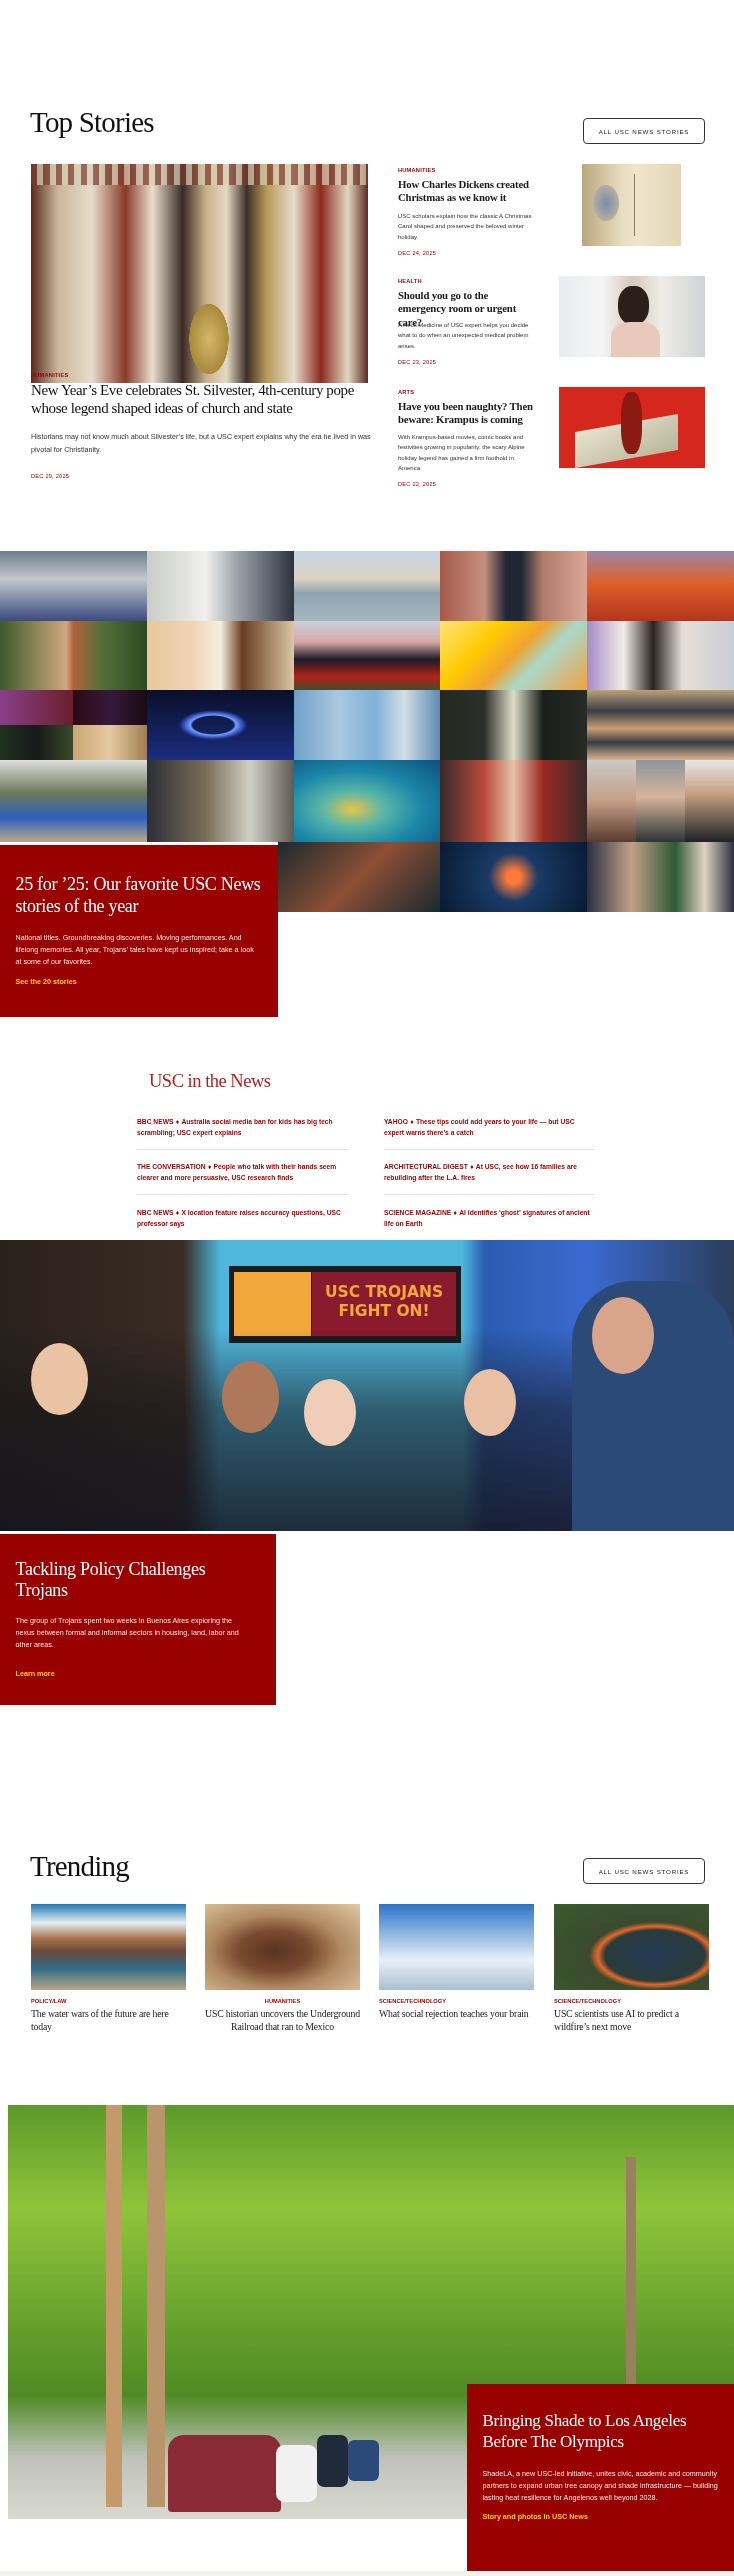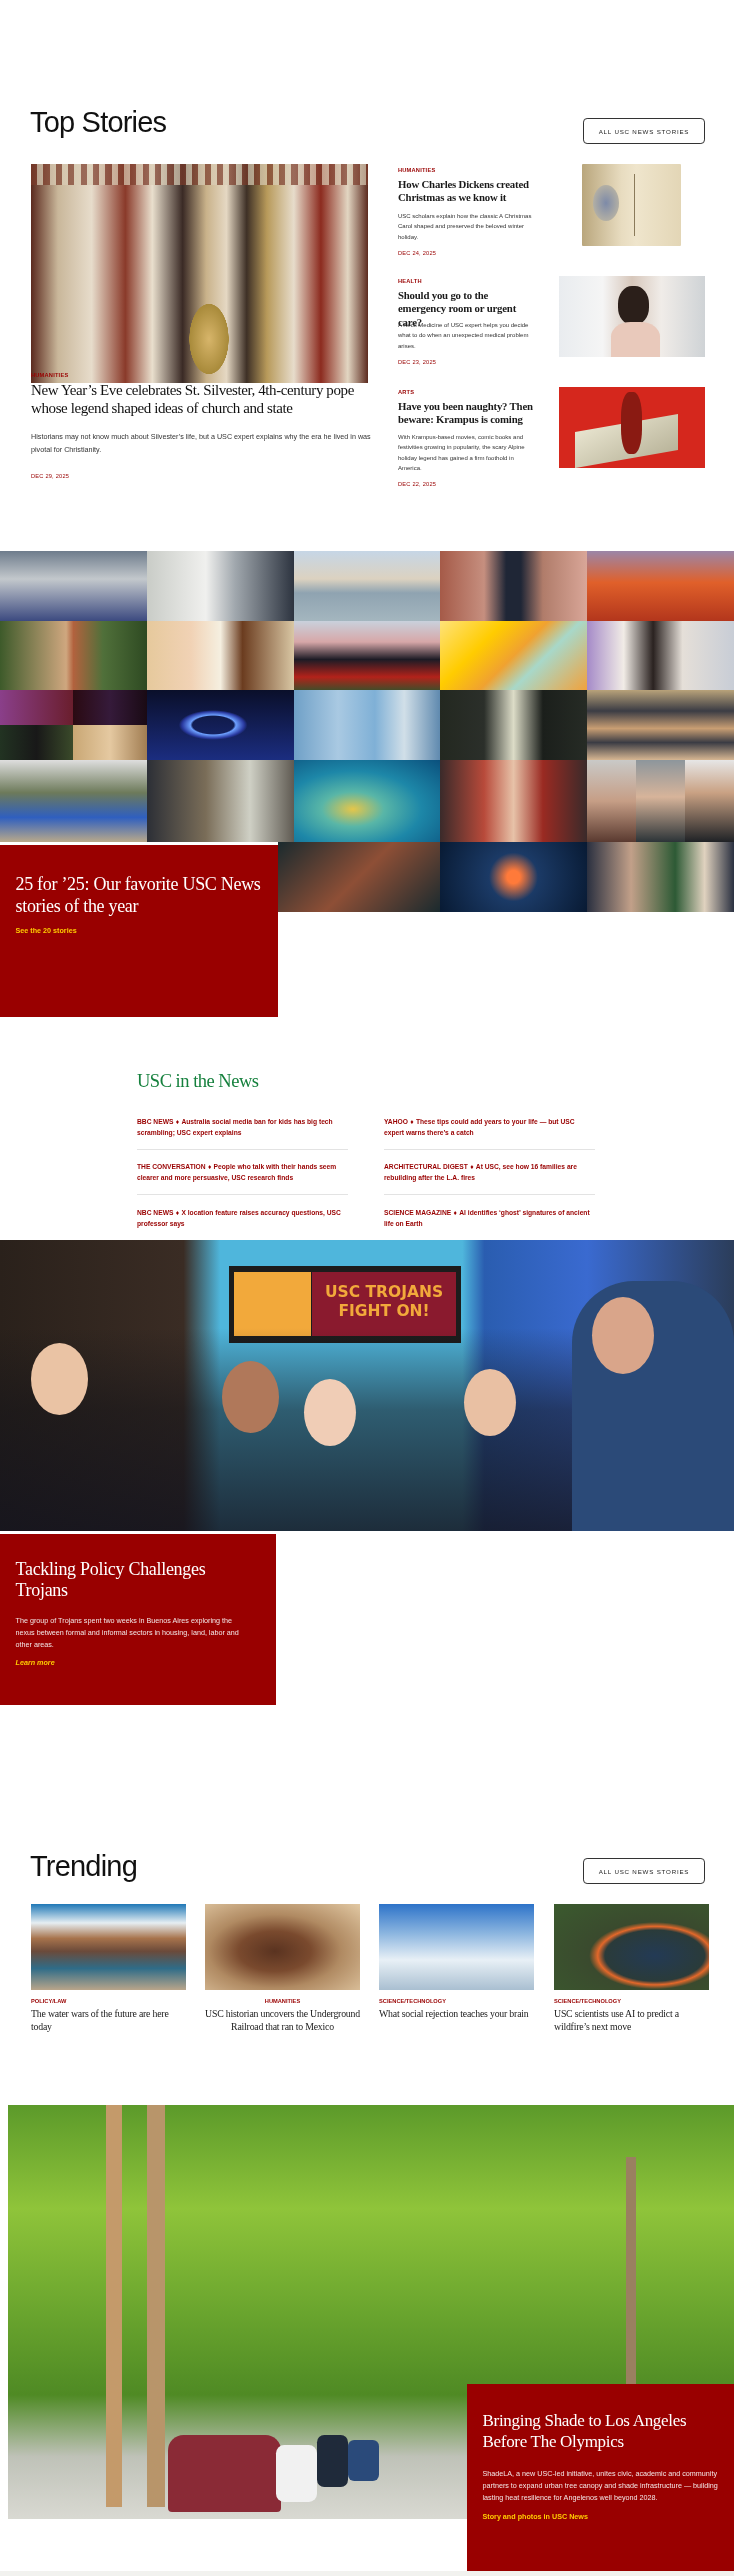--- a/index.html
+++ b/index.html
@@ -2,21 +2,21 @@
 <html style="font-size:8.2px"><head>
 <meta charset="utf-8">
 <style>
   * { box-sizing: border-box; margin: 0; padding: 0; }
   body { width: 734px; background: #fff; font-family: "Liberation Sans", sans-serif; color: #1a1a1a; }
   .serif { font-family: "Liberation Serif", "DejaVu Serif", serif; }
   a { color: inherit; }
 
   
   .top-stories { position: relative; height: 551px; }
-  .sec-title { position: absolute; font-family: Liberation Sans, sans-serif; font-size: 29px; font-weight: 400; letter-spacing: -0.8px; color: #111; }
+  .sec-title { position: absolute; font-family: Liberation Serif, serif; font-size: 29px; font-weight: 400; letter-spacing: -0.8px; color: #111; }
   .outline-btn { position: absolute; width: 122px; height: 26px; border: 0.8px solid #333; border-radius: 4.1px; font-size: 6.2px; letter-spacing: 0.8px; display: flex; align-items: center; justify-content: center; color: #222; background: #fff; }
   .img { position: absolute; overflow: hidden; }
   .cat { position: absolute; font-size: 5.7px; font-weight: 700; color: #990000; letter-spacing: 0.2px; text-transform: uppercase; }
   .date { position: absolute; font-size: 5.7px; color: #990000; letter-spacing: 0.2px; }
   .h-side { position: absolute; font-family: "Liberation Serif", serif; font-size: 10.8px; line-height: 13.4px; color: #1a1a1a; letter-spacing: -0.2px; width: 137px; }
   .p-side { position: absolute; font-size: 6px; line-height: 10.3px; color: #333; width: 139px; }
 
   
   .mosaic { position: absolute; top: 551px; left: 0; width: 734px; height: 361px; }
   .tile { position: absolute; overflow: hidden; }
@@ -111,26 +111,27 @@
   <div class="tile" style="left:587px;top:209px;width:49px;height:82px;background:linear-gradient(180deg,#c9c9c7,#c69e86 50%,#5a3a30);"></div>
   <div class="tile" style="left:636px;top:209px;width:49px;height:82px;background:linear-gradient(180deg,#8d969c,#d7b49a 45%,#2c3438);"></div>
   <div class="tile" style="left:685px;top:209px;width:49px;height:82px;background:linear-gradient(180deg,#e6e6e6,#c9a183 40%,#1f2226);"></div>
 
   <div class="tile" style="left:278px;top:291px;width:162px;height:70px;background:linear-gradient(135deg,#1a2a2e,#8e4f36 50%,#1a2a2e);"></div>
   <div class="tile" style="left:440px;top:291px;width:147px;height:70px;background:radial-gradient(circle at 50% 50%,#ff7a3a 0 8%,#1b3a66 30%,#081a33 100%);"></div>
   <div class="tile" style="left:587px;top:291px;width:147px;height:70px;background:linear-gradient(90deg,#2a3040,#c2a089 30%,#2d5a35 60%,#e0d2bf 80%,#2a3040);"></div>
 
   <div class="redbox" style="left:0;top:294px;width:278px;height:172px;padding:29px 15.5px 15.5px 15.5px;">
     <h2 style="font-size:18px;line-height:21.6px;">25 for ’25: Our favorite USC News stories of the year</h2>
+    <p style="margin-top:14.4px;width:240px;">National titles. Groundbreaking discoveries. Moving performances. And lifelong memories. All year, Trojans’ tales have kept us inspired; take a look at some of our favorites.</p>
     <a class="cta" style="margin-top:9.3px;">See the 20 stories</a>
   </div>
 </section>
 
 <section class="in-news">
-  <h2 class="serif" style="position:absolute;left:137px;top:10.3px;font-size:18.5px;font-weight:400;letter-spacing:-0.5px;color:#15803d;">USC in the News</h2>
+  <h2 class="serif" style="position:absolute;left:149px;top:10.3px;font-size:18.5px;font-weight:400;letter-spacing:-0.5px;color:#b91c1c;">USC in the News</h2>
 
   <div class="news-item" style="left:137px;top:55px;">
     <span>BBC NEWS</span> <span>♦</span> <span>Australia social media ban for kids has big tech scrambling; USC expert explains</span>
   </div>
   <div class="news-item" style="left:384px;top:55px;">
     <span>YAHOO</span> <span>♦</span> <span>These tips could add years to your life — but USC expert warns there’s a catch</span>
   </div>
   <div class="news-item" style="left:137px;top:100px;">
     <span>THE CONVERSATION</span> <span>♦</span> <span>People who talk with their hands seem clearer and more persuasive, USC research finds</span>
   </div>
@@ -154,21 +155,21 @@
     <div style="position:absolute;left:572px;top:41px;width:162px;height:250px;background:#2b4a78;border-radius:62px 62px 0 0;"></div>
     <div style="position:absolute;left:592px;top:57px;width:62px;height:77px;background:#d9a58a;border-radius:50%;"></div>
     <div style="position:absolute;left:31px;top:103px;width:57px;height:72px;background:#eac3a4;border-radius:50%;"></div>
     <div style="position:absolute;left:222px;top:121px;width:57px;height:72px;background:#b0785a;border-radius:50%;"></div>
     <div style="position:absolute;left:304px;top:139px;width:52px;height:67px;background:#f0cdb6;border-radius:50%;"></div>
     <div style="position:absolute;left:464px;top:129px;width:52px;height:67px;background:#e9c0a3;border-radius:50%;"></div>
   </div>
   <div class="redbox" style="left:0;top:294px;width:276px;height:171px;padding:25px 15.5px 15.5px 15.5px;">
     <h2 style="font-size:18px;line-height:21px;">Tackling Policy Challenges Trojans</h2>
     <p style="margin-top:14px;width:234px;">The group of Trojans spent two weeks in Buenos Aires exploring the nexus between formal and informal sectors in housing, land, labor and other areas.</p>
-    <a class="cta" style="margin-top:7px;font-style:italic;">Learn more</a>
+    <a class="cta" style="margin-top:18px;">Learn more</a>
   </div>
 </section>
 
 <section style="position:absolute;top:1834px;left:0;width:734px;height:258px;">
   <h2 class="sec-title" style="left:30px;top:15.5px;">Trending</h2>
   <a class="outline-btn" style="left:583px;top:24px;">ALL USC NEWS STORIES</a>
 
   <div class="trend-card" style="left:31px;top:70px;">
     <div style="height:86px;background:linear-gradient(180deg,#1f78b7 0%,#e6eef2 22%,#a7734c 40%,#6b4a3a 55%,#2f6c88 75%,#b9a58a 100%);"></div>
     <div style="margin-top:8.2px;font-size:5.7px;font-weight:700;color:#990000;">POLICY/LAW</div>

